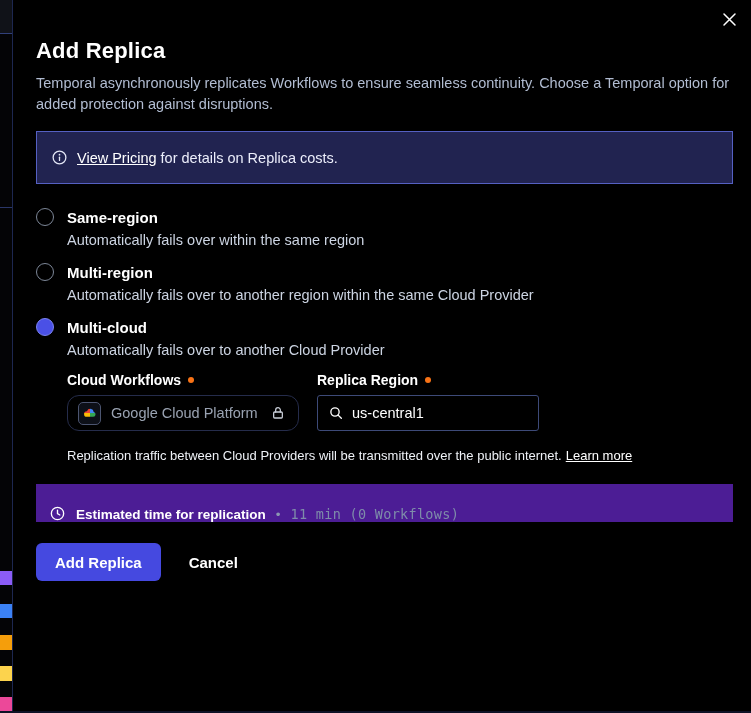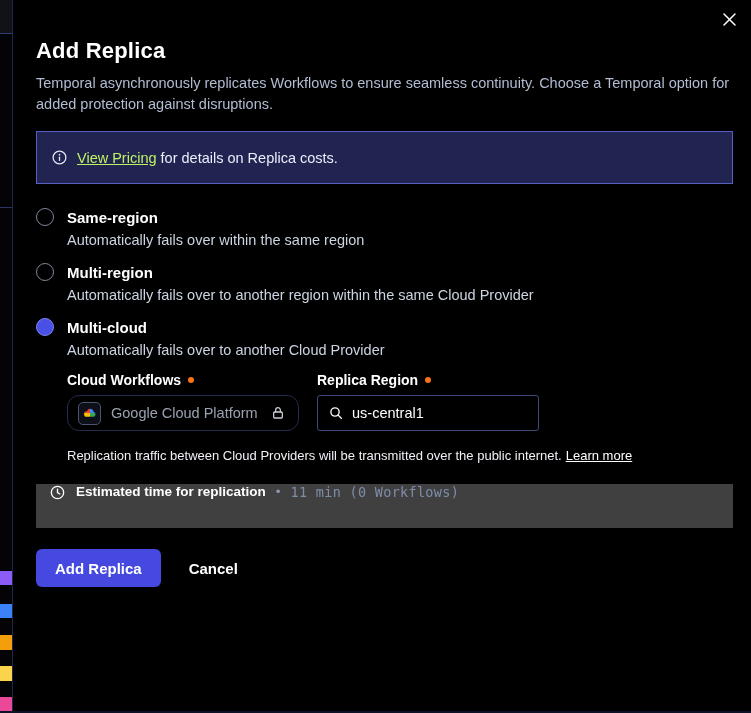--- a/index.html
+++ b/index.html
@@ -24,21 +24,21 @@
   .close-btn { position:absolute; top:10px; right:13px; width:18px; height:18px; cursor:pointer; display:flex; align-items:center; justify-content:center; background:none; border:none; }
 
   .title { font-size:22px; font-weight:700; letter-spacing:.2px; }
   .description { margin-top:9px; font-size:14.5px; line-height:1.45; color:#b2bdd2; max-width:705px; }
 
   .pricing-banner {
     margin-top:16px; border:1px solid #5560c2; background:#212350;
     padding:17px 14px; display:flex; align-items:center; gap:9px;
     font-size:14.5px; color:#eceefb;
   }
-  .pricing-banner a { color:#bef264; text-decoration:underline; cursor:pointer;margin-top:7px; }
+  .pricing-banner a { color:#ffffff; text-decoration:underline; cursor:pointer;margin-top:7px; }
 
   .options { margin-top:24px; }
   .option { margin-bottom:15px; }
   .option-head { display:flex; align-items:center; gap:13px; cursor:pointer; }
   .radio { width:18px; height:18px; border-radius:50%; border:1.5px solid #7d8798; flex:0 0 auto; }
   .radio.selected { background:#4a50e6; border:1.5px solid #7b83f2; }
   .option-label { font-size:15px; font-weight:700;text-align:right; }
   .option-desc { margin:6px 0 0 31px; font-size:14.5px; color:#ccd4e2; }
 
   .form-row { margin:14px 0 0 31px; display:flex; gap:18px; }
@@ -54,22 +54,22 @@
   .region-box {
     margin-top:7px; width:222px; height:36px; border:1px solid #3d4a78; border-radius:3px;
     display:flex; align-items:center; gap:8px; padding:0 10px; background:#000;
   }
   .region-box input { background:transparent; border:none; outline:none; color:#fff; font-size:14.5px; font-family:"Liberation Sans", sans-serif; width:100%; }
 
   .note { margin:17px 0 0 31px; font-size:13px; color:#eef1f6; }
   .note a { color:#fff; text-decoration:underline; cursor:pointer; margin-left:4px; }
 
   .estimate-banner {
-    margin-top:21px; background:#404040; height:44px;
-    display:flex; align-items:flex-start; gap:10px; padding:0 13px;
+    margin-top:21px; background:#4c1d95; height:38px;
+    display:flex; align-items:flex-end; gap:10px; padding:0 13px;
   }
   .estimate-label { font-size:13.5px; font-weight:700; color:#fff; }
   .estimate-sep { color:#8b97b2; font-size:13.5px; }
   .estimate-value { font-family:"DejaVu Sans Mono", monospace; font-size:13.5px; color:#7e8caa; letter-spacing:.3px; }
 
   .actions { margin-top:21px; display:flex; align-items:center; gap:28px; }
   .btn-primary {
     background:#4549e0; color:#fff; border:none; border-radius:6px;
     font-size:15px; font-weight:700; font-family:"Liberation Sans", sans-serif;
     padding:0 19px; height:38px; cursor:pointer;

